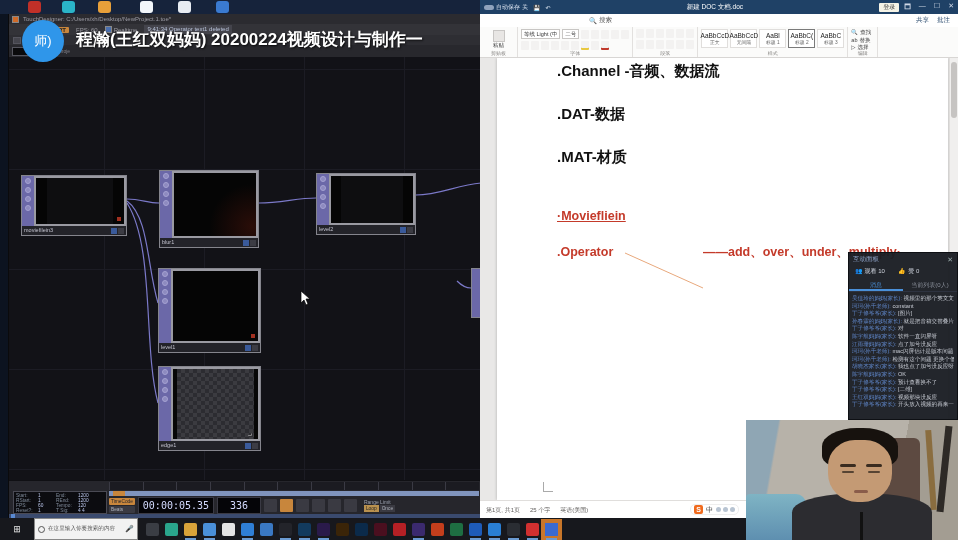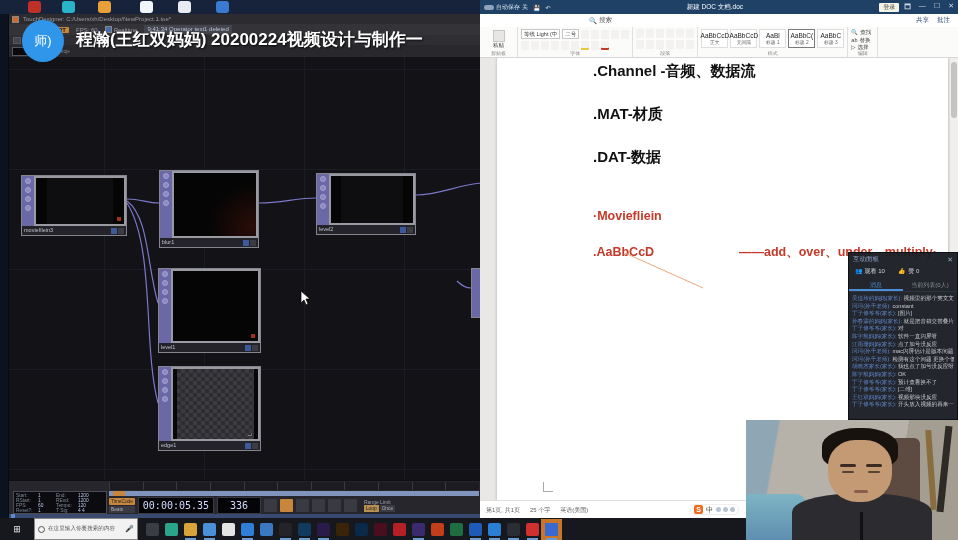--- a/index.html
+++ b/index.html
@@ -105,26 +105,26 @@
 .ficon.red{color:#c0392b}.ficon.yel{box-shadow:inset 0 -2px #e8c840}.ficon.redu{box-shadow:inset 0 -2px #c0392b}
 #g-styles{gap:2px}
 .stylebox{width:27px;height:19px;border:1px solid #e0dedc;background:#fff;display:flex;flex-direction:column;align-items:center;justify-content:center}
 .stylebox.sel{border:1px solid #7a7a7a}
 .stylebox .sp{font-size:6.5px;color:#222;line-height:8px;white-space:nowrap}
 .stylebox .sn{font-size:4.8px;color:#666;line-height:6px;white-space:nowrap}
 #g-edit{flex-direction:column;gap:1px;padding-right:6px}
 #g-edit .erow{display:flex;gap:2px;align-items:center;line-height:6.5px;color:#444}
 #w-doc{position:absolute;left:0;top:58px;right:9px;bottom:18px;background:#e9e8e7;overflow:hidden}
 #w-page{position:absolute;left:17px;top:0;width:451px;height:442px;background:#fff;box-shadow:0 0 3px rgba(0,0,0,.25)}
-.dline{position:relative;margin-left:96px;white-space:nowrap}
+.dline{position:relative;margin-left:60px;white-space:nowrap}
 .dline .main{display:inline-block}
 .dline.black{color:#111;font-size:15px;font-weight:bold}
 .dline.red{color:#c43a2a;font-size:12.5px;font-weight:bold}
 .dline.red-underline{color:#c43a2a;font-size:12.5px;font-weight:bold}
-.dline.red-underline .main{}
+.dline.red-underline .main{text-decoration:underline}
 .dline.red .main{min-width:146px}
 .dline .suffix{color:#c43a2a;font-size:12.5px;font-weight:bold}
 .pmark{margin-left:62px;color:#9a9a9a;font-size:7px;line-height:8px}
 #corner-mark{position:absolute;left:46px;bottom:8px;width:10px;height:10px;border-left:1px solid #aaa;border-bottom:1px solid #aaa}
 #w-scroll{position:absolute;right:0;top:58px;width:9px;bottom:18px;background:#f0efee;border-left:1px solid #e0dedc}
 #w-scroll i{position:absolute;left:1px;right:1px;top:4px;height:56px;background:#c6c4c2;border-radius:3px}
 #w-status{position:absolute;left:0;bottom:0;right:0;height:18px;background:#fff;border-top:1px solid #e0dedc;font-size:6px;color:#605e5c;display:flex;align-items:flex-end;gap:10px;padding:0 6px 3px}
 #sogou{position:absolute;left:210px;bottom:3px;display:flex;align-items:center;gap:3px;background:#fff;border:1px solid #eee;border-radius:5px;padding:0 3px;height:11px}
 #sogou .slogo{width:9px;height:9px;background:#f06a1d;color:#fff;border-radius:2px;font-size:7px;line-height:9px;text-align:center;font-weight:bold}
 #sogou .smode{font-size:7px;color:#333}
@@ -531,30 +531,30 @@
         <span class="glabel">编辑</span>
       </div>
     </div>
 
     <div id="w-doc">
       <div id="w-page">
         <div class="dline black" style="margin-top: 4px;">
             <span class="main">.Channel -音频、数据流</span><span class="suffix"></span>
           </div>
           <div class="dline black" style="margin-top: 24px;">
+            <span class="main">.DAT-数据</span><span class="suffix"></span>
+          </div>
+          <div class="dline black" style="margin-top: 24px;">
             <span class="main">.MAT-材质</span><span class="suffix"></span>
-          </div>
-          <div class="dline black" style="margin-top: 24px;">
-            <span class="main">.DAT-数据</span><span class="suffix"></span>
           </div>
           <div class="dline red-underline" style="margin-top: 42px;">
             <span class="main">·Moviefliein</span><span class="suffix"></span>
           </div>
           <div class="dline red" style="margin-top: 21px;">
-            <span class="main">.AaBbCcD</span><span class="suffix">——add、over、under、multiply·</span>
+            <span class="main">.Operator</span><span class="suffix">——add、over、under、multiply·</span>
           </div>
         <div class="pmark" style="margin-top: 18px;"></div>
           <div class="pmark" style="margin-top: 8px;"></div>
           <div class="pmark" style="margin-top: 5px;"></div>
           <div class="pmark" style="margin-top: 5px;"></div>
         <svg id="anno-svg" width="451" height="442">
           <line x1="128" y1="195" x2="206" y2="230" stroke="#e8a87c" stroke-width="1"></line>
         </svg>
         <div id="corner-mark"></div>
       </div>

